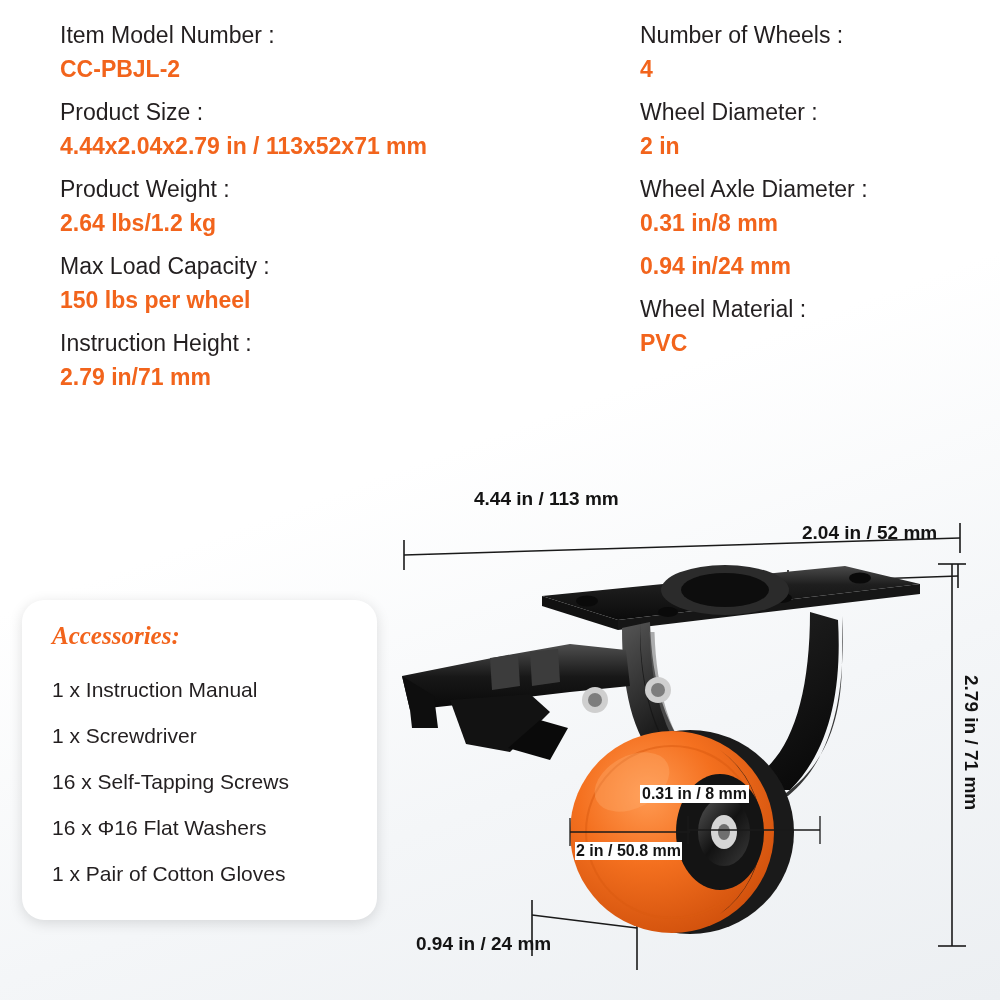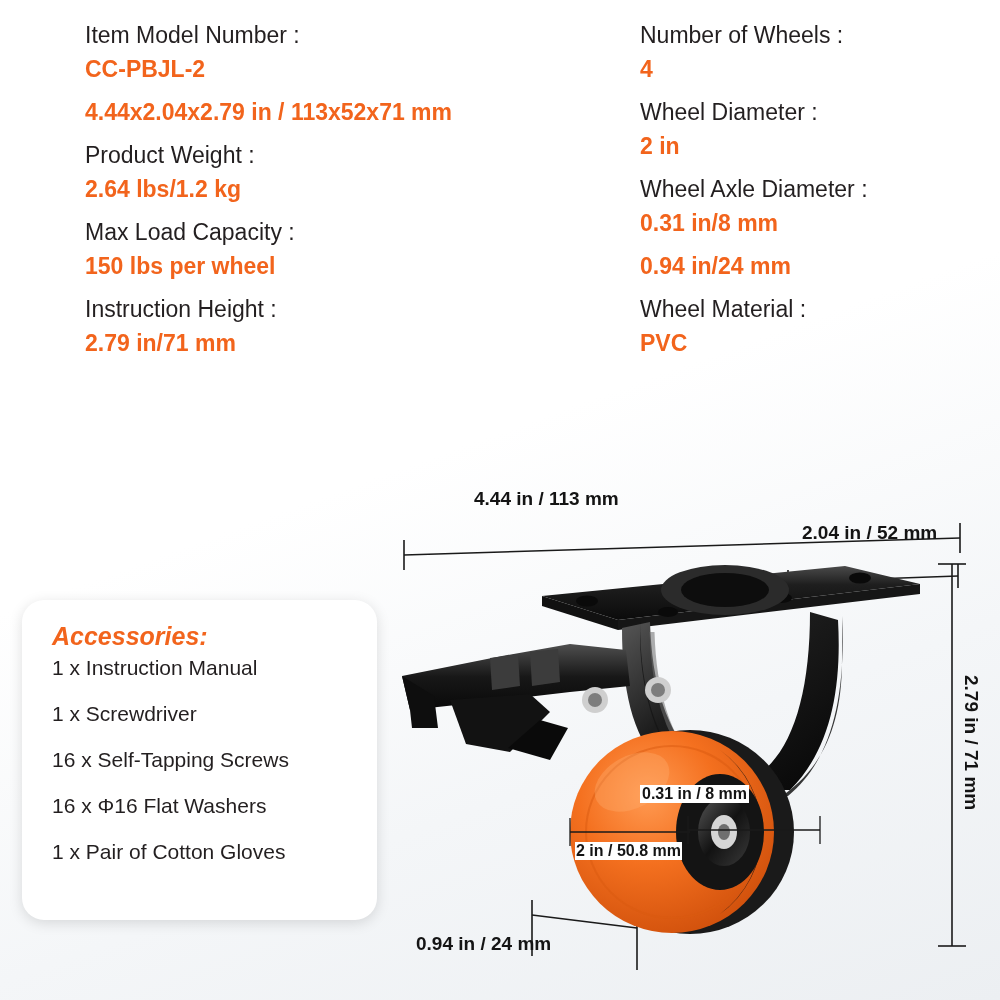--- a/index.html
+++ b/index.html
@@ -26,21 +26,21 @@
     left: 0;
     top: 0;
     width: 1000px;
     padding-top: 24px;
     display: flex;
   }
   .spec-col {
     width: 500px;
     box-sizing: border-box;
   }
-  .spec-col.left { padding-left: 85px; }
+  .spec-col.left { padding-left: 60px; }
   .spec-col.right { padding-left: 140px; }
 
   .spec-label {
     font-size: 23px;
     color: #231f20;
     line-height: 1.0;
     margin-bottom: 11px;
     white-space: nowrap;
   }
   .spec-value {
@@ -63,21 +63,22 @@
     border-radius: 22px;
     box-shadow: 0 3px 14px rgba(0,0,0,0.13);
     padding: 22px 0 0 30px;
     box-sizing: border-box;
   }
   .acc-title {
     font-size: 25px;
     font-style: italic;
     font-weight: bold;
     color: #f2641c;
-    margin-bottom: 5px;
+    margin-bottom: 28px;
+    font-family: Liberation Serif, serif;
   }
   .acc-item {
     font-size: 21px;
     color: #231f20;
     margin-bottom: 22px;
     white-space: nowrap;
   }
 
   
   .figure {
@@ -111,20 +112,21 @@
 </head>
 <body>
 
 <div class="page">
 
   <div class="specs">
     <div class="spec-col left">
       <div class="spec-label">Item Model Number :</div>
       <div class="spec-value">CC-PBJL-2</div>
 
+      <div class="spec-label">Product Size :</div>
       <div class="spec-value">4.44x2.04x2.79 in / 113x52x71 mm</div>
 
       <div class="spec-label">Product Weight :</div>
       <div class="spec-value">2.64 lbs/1.2 kg</div>
 
       <div class="spec-label">Max Load Capacity :</div>
       <div class="spec-value">150 lbs per wheel</div>
 
       <div class="spec-label">Instruction Height :</div>
       <div class="spec-value">2.79 in/71 mm</div>

